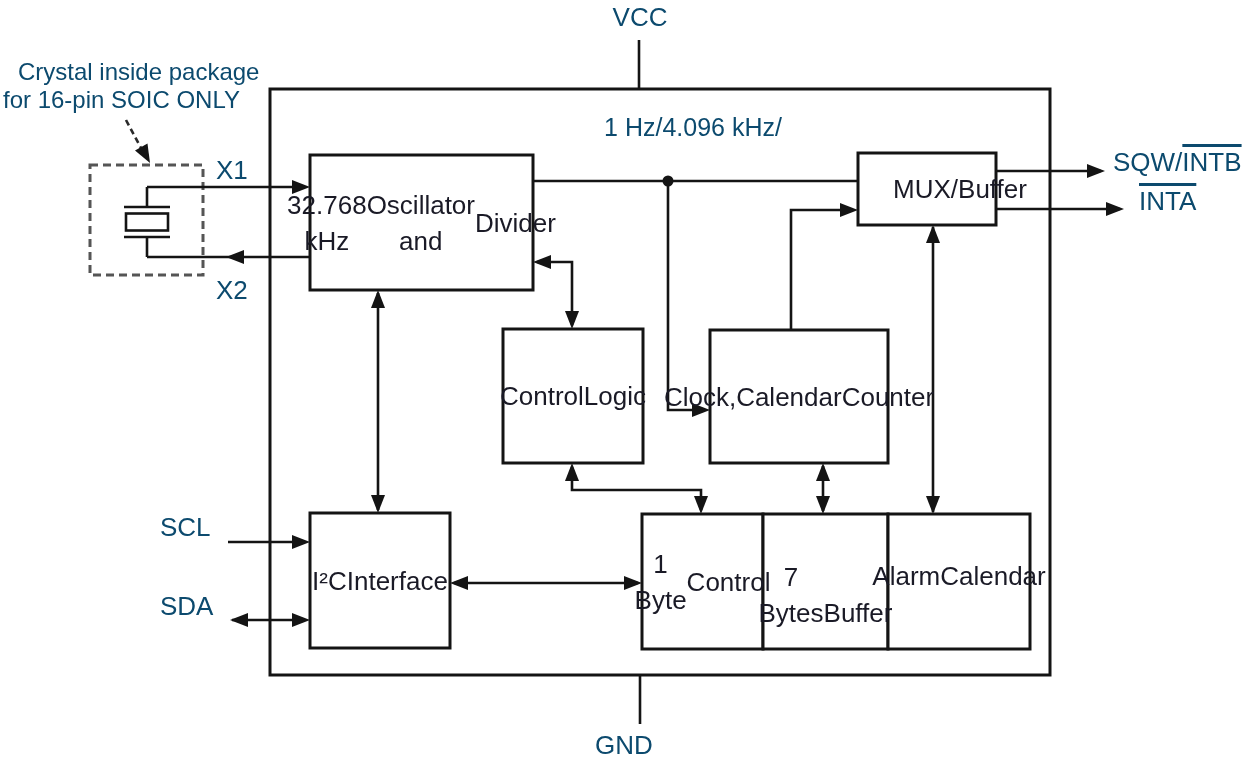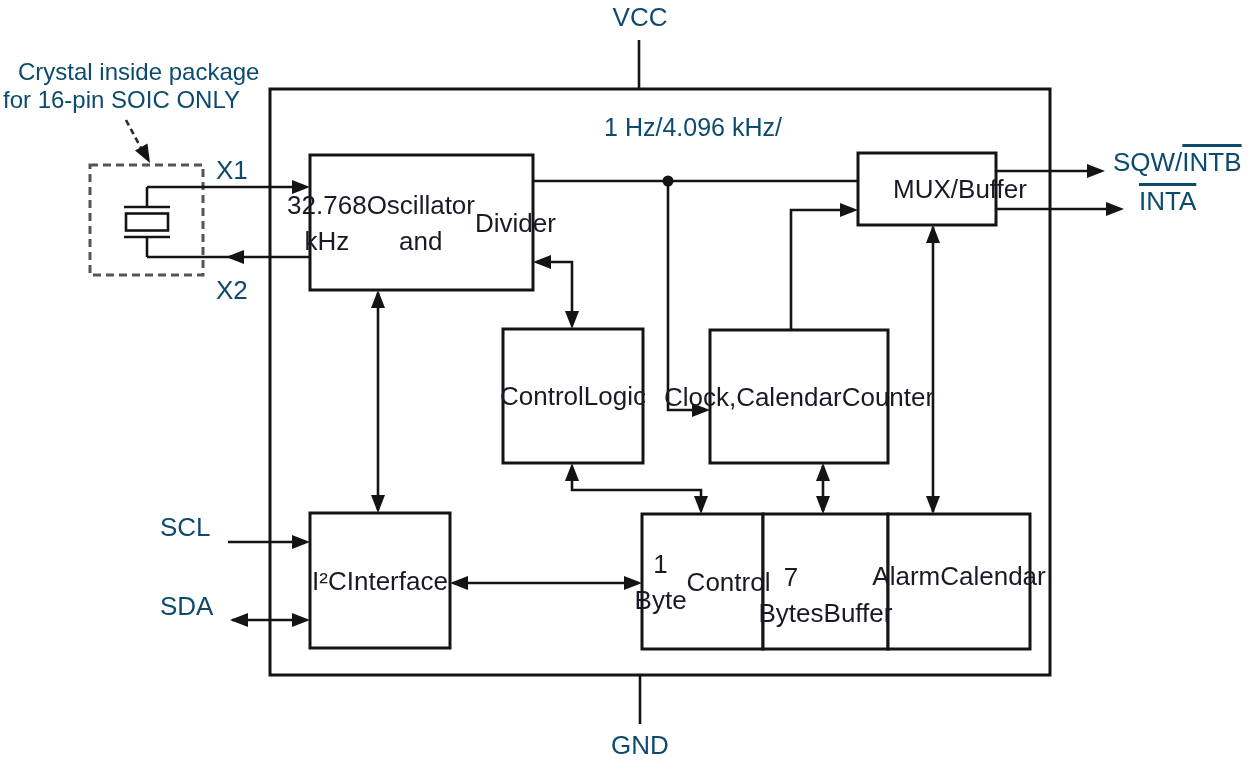--- a/index.html
+++ b/index.html
@@ -102,21 +102,21 @@
     <rect class="box" x="503" y="329" width="140" height="134"></rect>
     <rect class="box" x="710" y="330" width="178" height="133"></rect>
     <rect class="box" x="858" y="153" width="138" height="72"></rect>
     <rect class="box" x="310" y="513" width="140" height="135"></rect>
     <rect class="box" x="642" y="514" width="121" height="135"></rect>
     <rect class="box" x="763" y="514" width="125" height="135"></rect>
     <rect class="box" x="888" y="514" width="142" height="135"></rect>
   </svg>
 
   <div class="lbl center" style="left:590px;top:3px;width:100px;">VCC</div>
-  <div class="lbl center" style="left:590px;top:731px;width:100px;">GND</div>
+  <div class="lbl center" style="left:574px;top:731px;width:100px;">GND</div>
 
   <div class="lbl annot" style="left:18px;top:59px;">Crystal inside package</div>
   <div class="lbl annot" style="left:3px;top:87px;">for 16-pin SOIC ONLY</div>
 
   <div class="lbl" style="left:216px;top:156px;">X1</div>
   <div class="lbl" style="left:216px;top:276px;">X2</div>
   <div class="lbl" style="left:160px;top:513px;">SCL</div>
   <div class="lbl" style="left:160px;top:592px;text-align:right;">SDA</div>
 
   <div class="lbl freq center" style="left:543px;top:115px;width:300px;">

